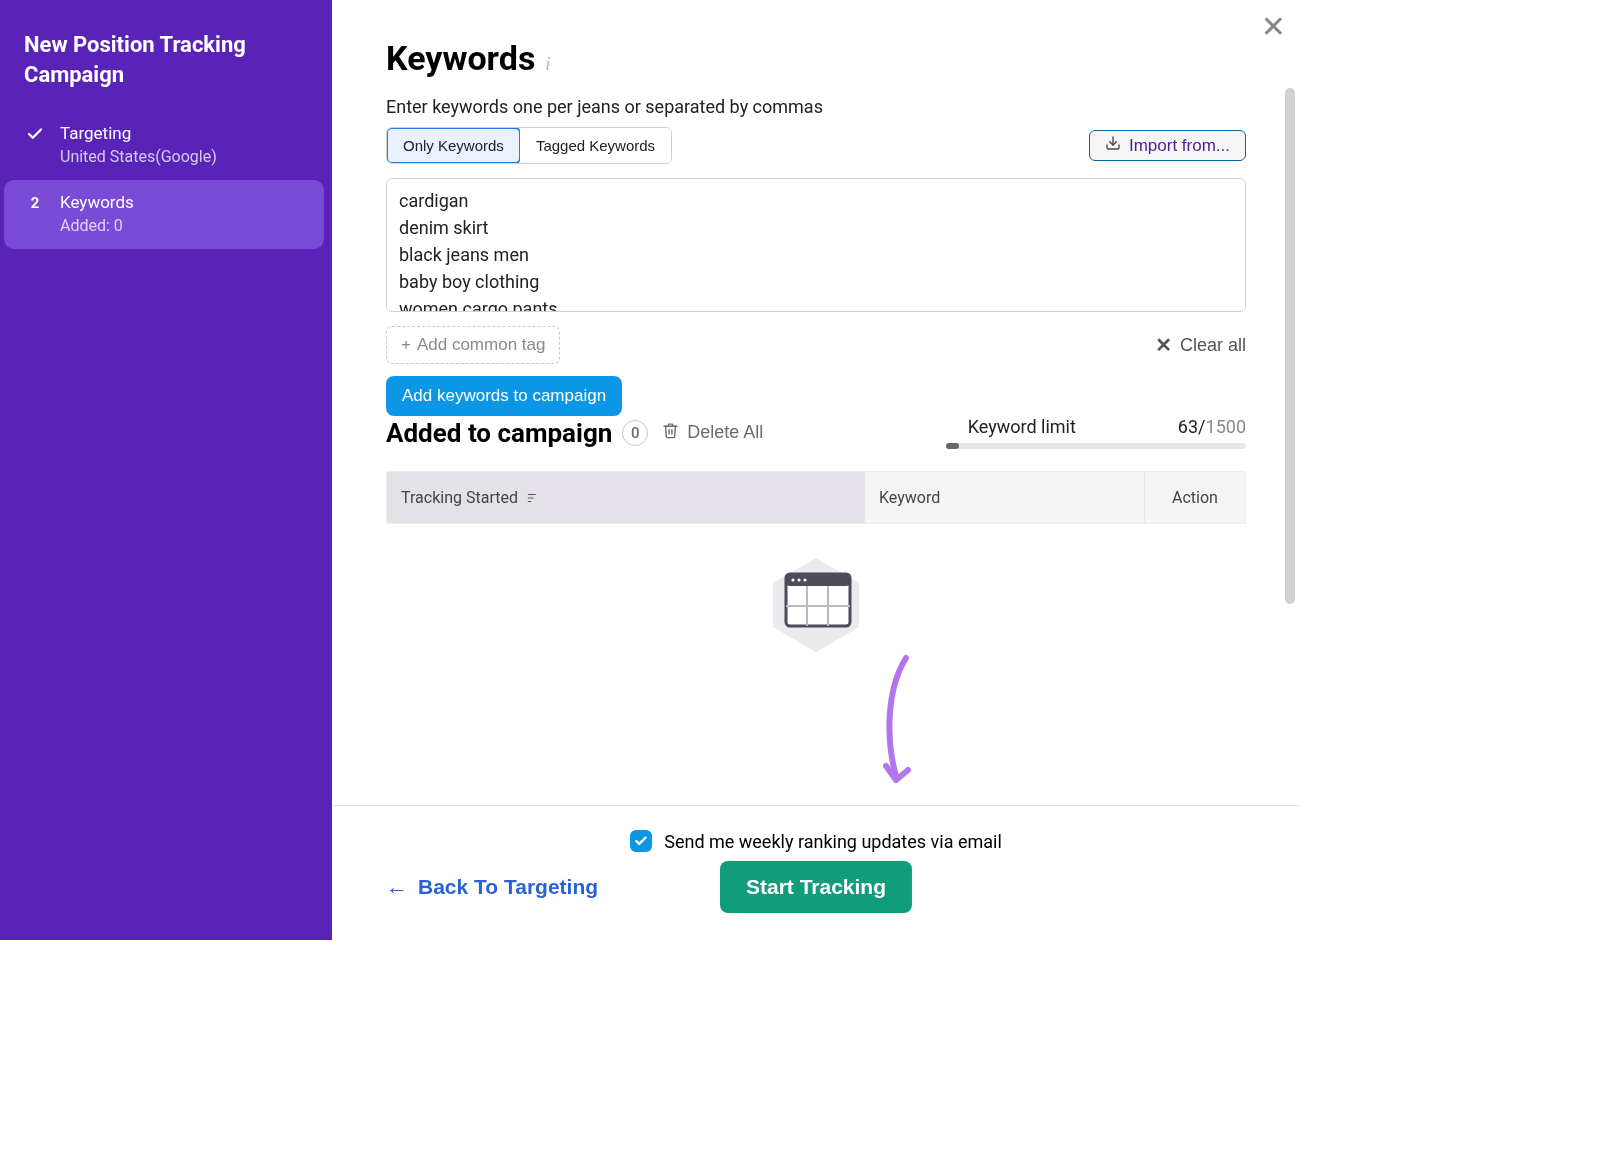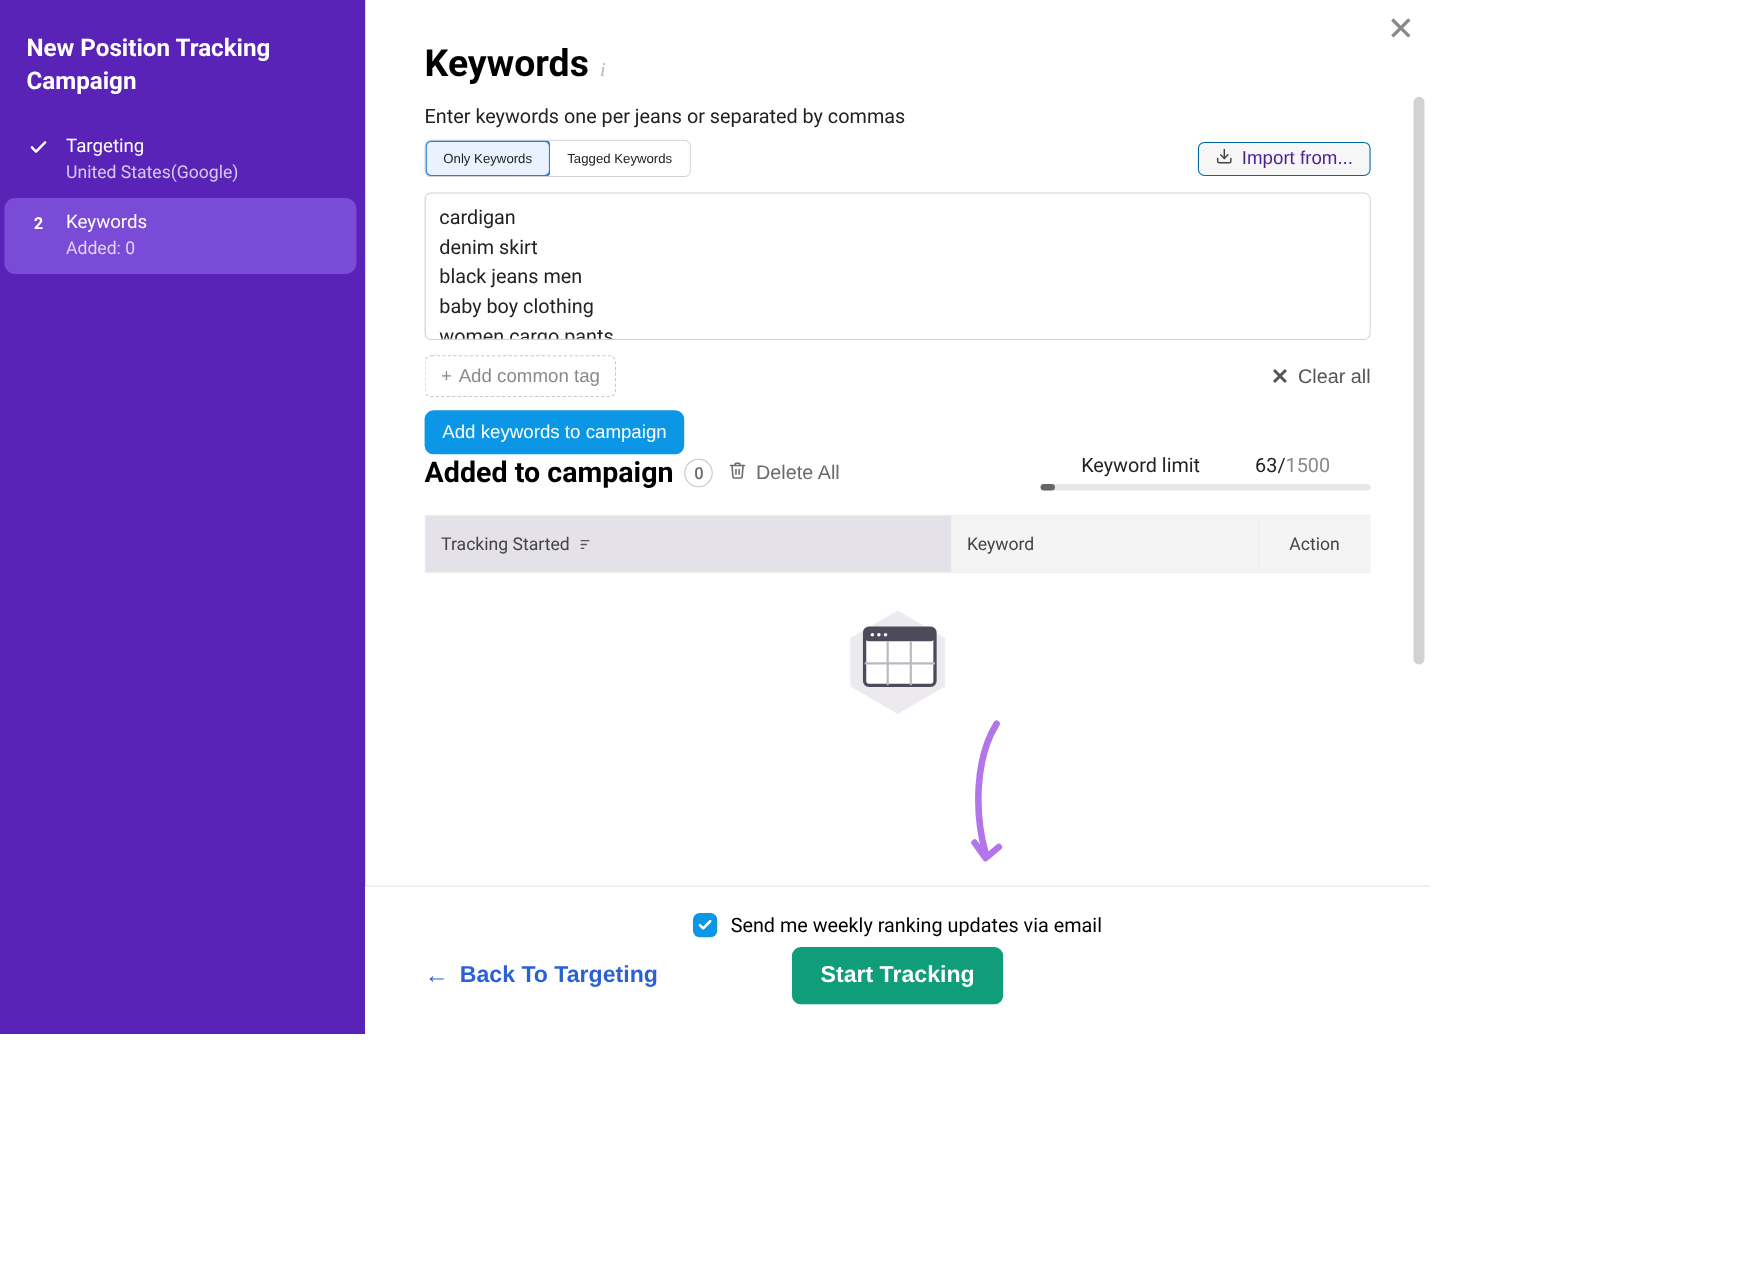--- a/index.html
+++ b/index.html
@@ -16,40 +16,40 @@
   .step-sub { color: rgba(255,255,255,.75); font-size: 16px; }
   .main { flex: 1; position: relative; padding: 38px 0 0 0; }
   .content { padding: 0 54px; }
   .close-btn { position: absolute; top: 12px; right: 14px; font-size: 30px; color: #888; cursor: pointer; background: none; border: none; font-weight: 300; line-height: 1; }
   .page-title-row { display: flex; align-items: baseline; gap: 10px; margin-bottom: 18px; }
   .page-title { font-size: 34px; font-weight: 700; }
   .info-icon { color: #b7b7b7; font-size: 18px; font-style: italic; font-family: Georgia, serif; }
   .subtitle { font-size: 18px; color: #222; margin-bottom: 10px; }
   .toolbar-row { display: flex; justify-content: space-between; align-items: center; margin-bottom: 14px; }
   .seg { display: flex; border: 1px solid #d1d1d1; border-radius: 6px; overflow: hidden; }
-  .seg button { border: none; background: #fff; padding: 9px 16px; font-size: 12px; cursor: pointer; color: #222; }
+  .seg button { border: none; background: #fff; padding: 9px 16px; font-size: 15px; cursor: pointer; color: #222; }
   .seg button.selected { background: #eaf2ff; border: 2px solid #2a7de1; border-radius: 6px; margin: -1px; padding: 8px 15px; }
   .seg button + button { border-left: 1px solid #d1d1d1; }
   .seg button.selected + button { border-left: none; }
   .import-btn { display: flex; align-items: center; gap: 8px; border: 1px solid #0369a1; background: #f6f6f7; padding: 4px 15px; border-radius: 6px; font-size: 17px; color: #4c1d95; cursor: pointer; }
   .import-btn svg { width: 16px; height: 16px; }
   .kw-input { width: 100%; border: 1px solid #d1d1d1; border-radius: 6px; padding: 8px 12px; font-size: 18px; line-height: 1.5; min-height: 134px; resize: none; color: #222; font-family: inherit; }
   .below-input { display: flex; justify-content: space-between; align-items: center; margin-top: 10px; }
   .add-tag { display: flex; align-items: center; gap: 6px; border: 1px dashed #c9c9c9; border-radius: 6px; padding: 8px 14px; color: #8a8a8a; font-size: 17px; background: #fff; cursor: pointer; }
   .clear-all { display: flex; align-items: center; gap: 8px; color: #555; font-size: 18px; background: none; border: none; cursor: pointer; }
   .clear-all .x { font-size: 20px; font-weight: 700; }
   .add-btn { margin-top: 12px; background: #0b97e6; color: #fff; border: none; border-radius: 8px; padding: 10px 16px; font-size: 17px; cursor: pointer; }
   .campaign-head { display: flex; align-items: center; justify-content: space-between; }
   .campaign-left { display: flex; align-items: center; gap: 14px; }
   .campaign-title { font-size: 26px; font-weight: 700; display: flex; align-items: center; gap: 10px; }
   .count-pill { width: 26px; height: 26px; border: 1.5px solid #c5c5c5; border-radius: 50%; display: flex; align-items: center; justify-content: center; font-size: 15px; font-weight: 500; color: #6b6b6b; }
   .delete-all { display: flex; align-items: center; gap: 8px; background: none; border: none; color: #6b6b6b; font-size: 18px; cursor: pointer; }
   .delete-all svg { width: 17px; height: 17px; }
   .limit-block { text-align: right; }
-  .limit-text { font-size: 18px; color: #222; display: flex; gap: 50px; justify-content: center; }
+  .limit-text { font-size: 18px; color: #222; display: flex; gap: 102px; justify-content: flex-end; }
   .limit-text .max { color: #8a8a8a; }
   .limit-bar { width: 300px; height: 6px; background: #e7e7e7; border-radius: 4px; margin-top: 6px; position: relative; }
   .limit-fill { position: absolute; left: 0; top: 0; height: 100%; background: #666; border-radius: 4px; }
   .table { width: 100%; margin-top: 22px; border: 1px solid #eee; }
   .thead { display: grid; grid-template-columns: 1fr 280px 100px; }
   .th { padding: 16px 14px; background: #f4f4f5; color: #444; font-size: 16px; border-right: 1px solid #e9e9e9; display: flex; align-items: center; gap: 8px; }
   .th:last-child { border-right: none; justify-content: center; }
   .th.sorted { background: #e4e2e8; }
   .sort-icon { display: inline-flex; }
   .sort-icon svg { width: 14px; height: 14px; }

